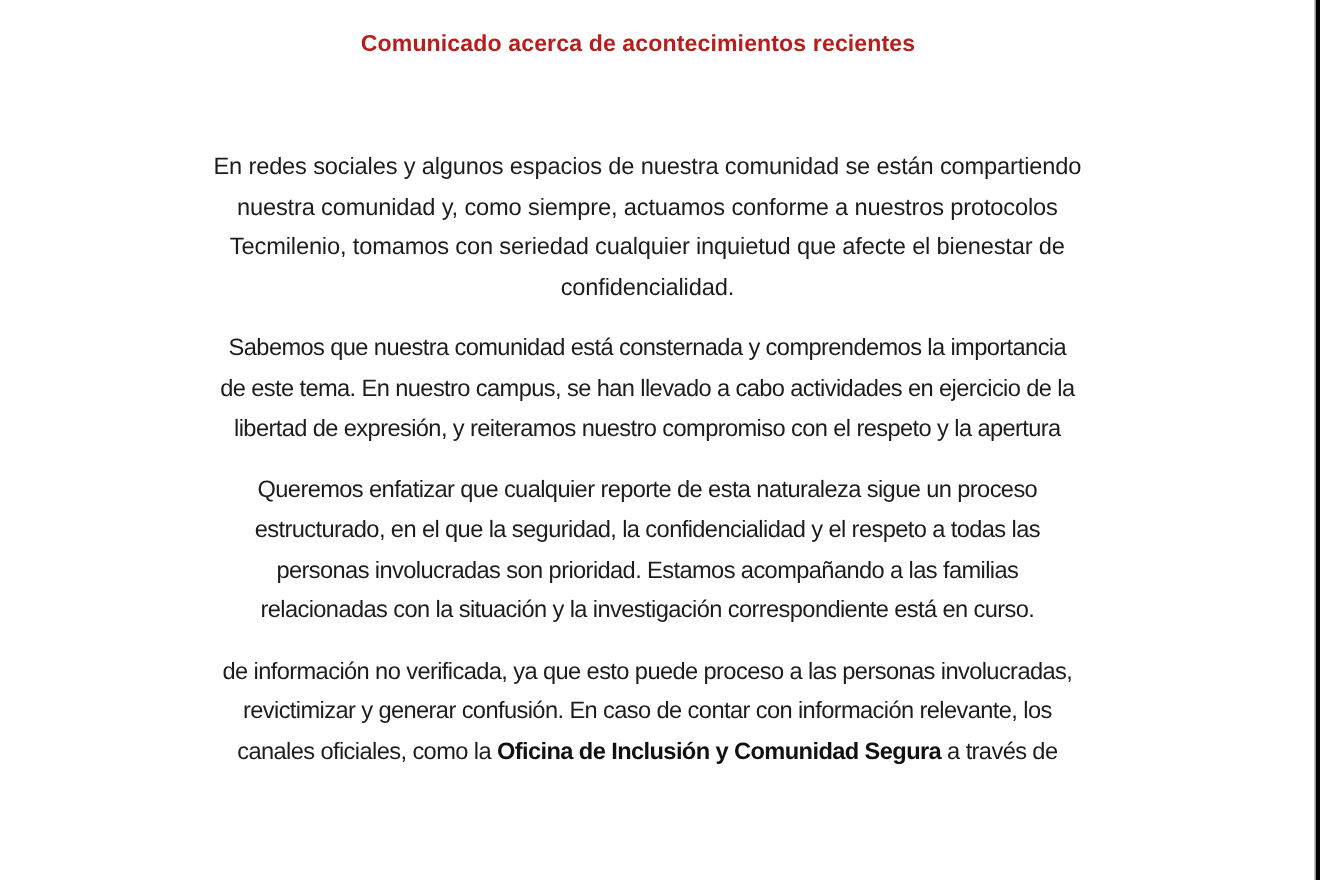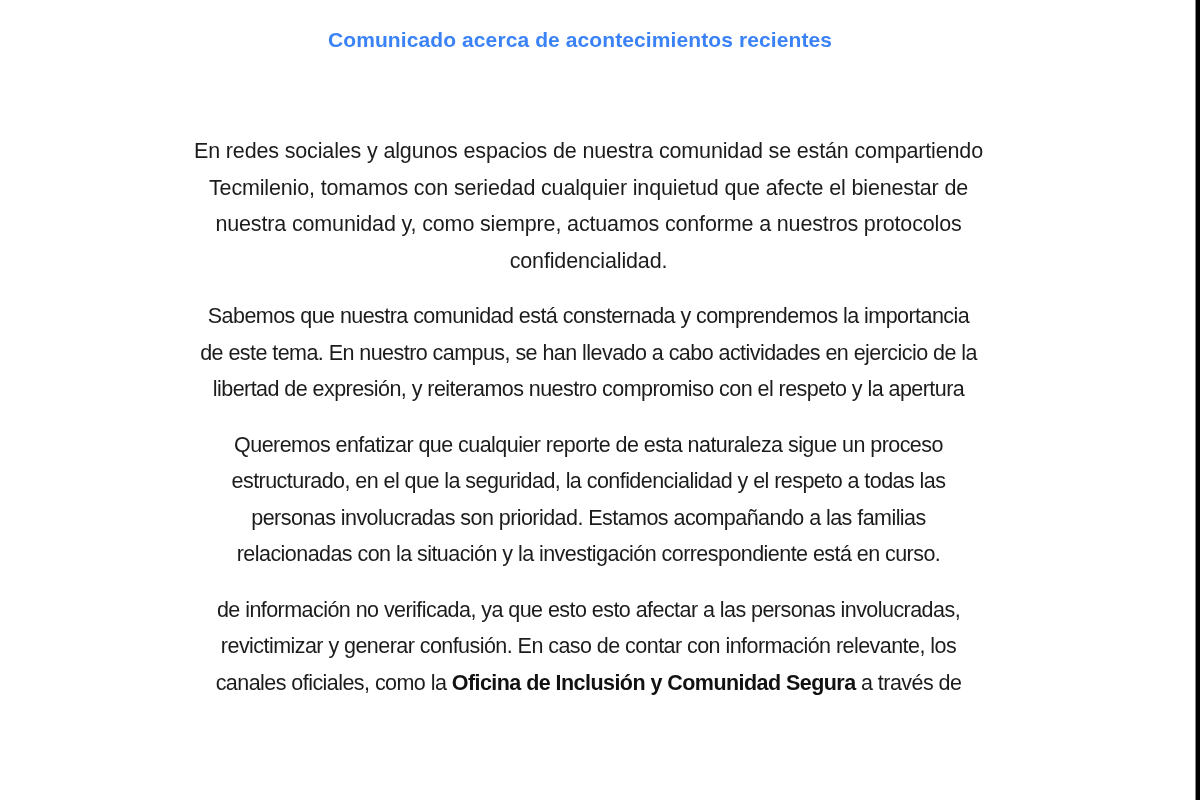--- a/index.html
+++ b/index.html
@@ -42,21 +42,21 @@
     }
     .title {
       position: absolute;
       left: 0;
       width: 1160px;
       top: 26px;
       text-align: center;
       font-weight: bold;
       font-size: 21px;
       line-height: 28px;
-      color: #3b82f6;
+      color: #b91c1c;
       letter-spacing: 0.1px;
     }
     .body {
       position: absolute;
       left: 101px;
       top: 133px;
       width: 975px;
     }
     .para {
       font-size: 21.5px;
@@ -80,39 +80,39 @@
   </style>
 </head>
 <body>
 
 <div class="page">
   <div class="title">Comunicado acerca de acontecimientos recientes</div>
 
   <div class="body">
     <p class="para">
       <span class="line">En redes sociales y algunos espacios de nuestra comunidad se están compartiendo</span>
+      <span class="line">nuestra comunidad y, como siempre, actuamos conforme a nuestros protocolos</span>
       <span class="line">Tecmilenio, tomamos con seriedad cualquier inquietud que afecte el bienestar de</span>
-      <span class="line">nuestra comunidad y, como siempre, actuamos conforme a nuestros protocolos</span>
       <span class="line">confidencialidad.</span>
     </p>
 
     <p class="para condensed">
       <span class="line">Sabemos que nuestra comunidad está consternada y comprendemos la importancia</span>
       <span class="line">de este tema. En nuestro campus, se han llevado a cabo actividades en ejercicio de la</span>
       <span class="line">libertad de expresión, y reiteramos nuestro compromiso con el respeto y la apertura</span>
     </p>
 
     <p class="para condensed">
       <span class="line">Queremos enfatizar que cualquier reporte de esta naturaleza sigue un proceso</span>
       <span class="line">estructurado, en el que la seguridad, la confidencialidad y el respeto a todas las</span>
       <span class="line">personas involucradas son prioridad. Estamos acompañando a las familias</span>
       <span class="line">relacionadas con la situación y la investigación correspondiente está en curso.</span>
     </p>
 
     <p class="para condensed">
-      <span class="line">de información no verificada, ya que esto esto afectar a las personas involucradas,</span>
+      <span class="line">de información no verificada, ya que esto puede proceso a las personas involucradas,</span>
       <span class="line">revictimizar y generar confusión. En caso de contar con información relevante, los</span>
       <span class="line"><span>canales oficiales, como la </span><strong>Oficina de Inclusión y Comunidad Segura</strong><span> a través de</span></span>
     </p>
   </div>
 </div>
 
 <div class="right-border"></div>
 
 </body></html>

